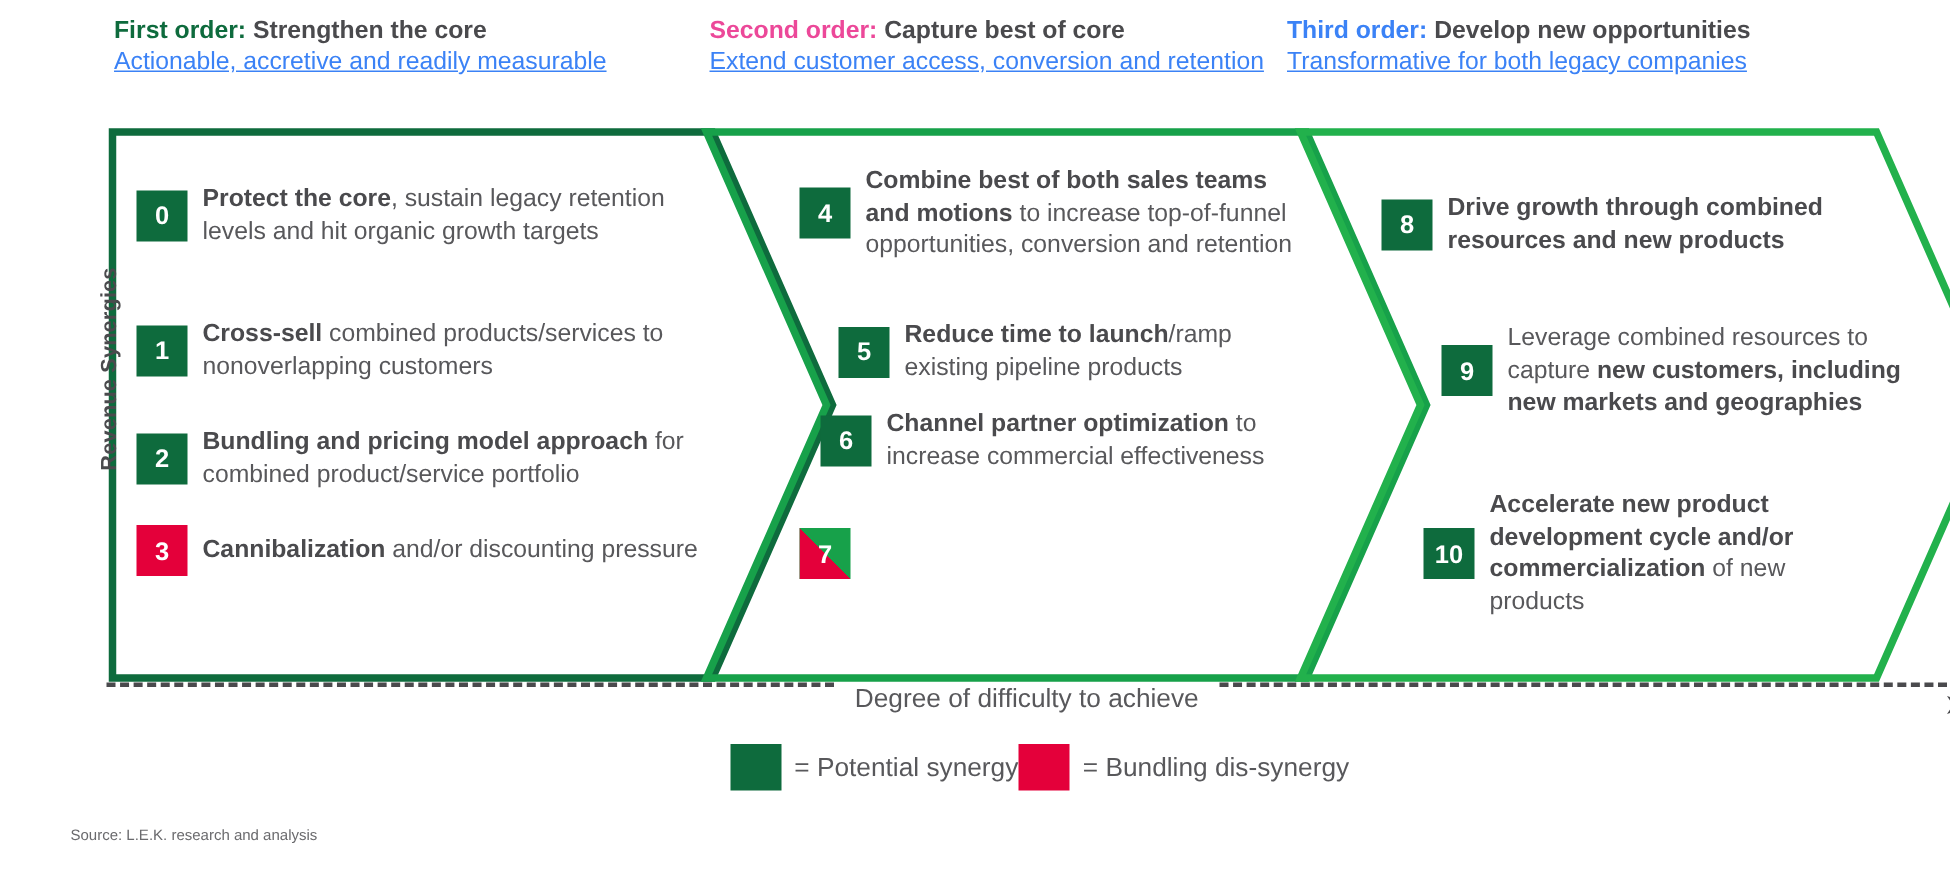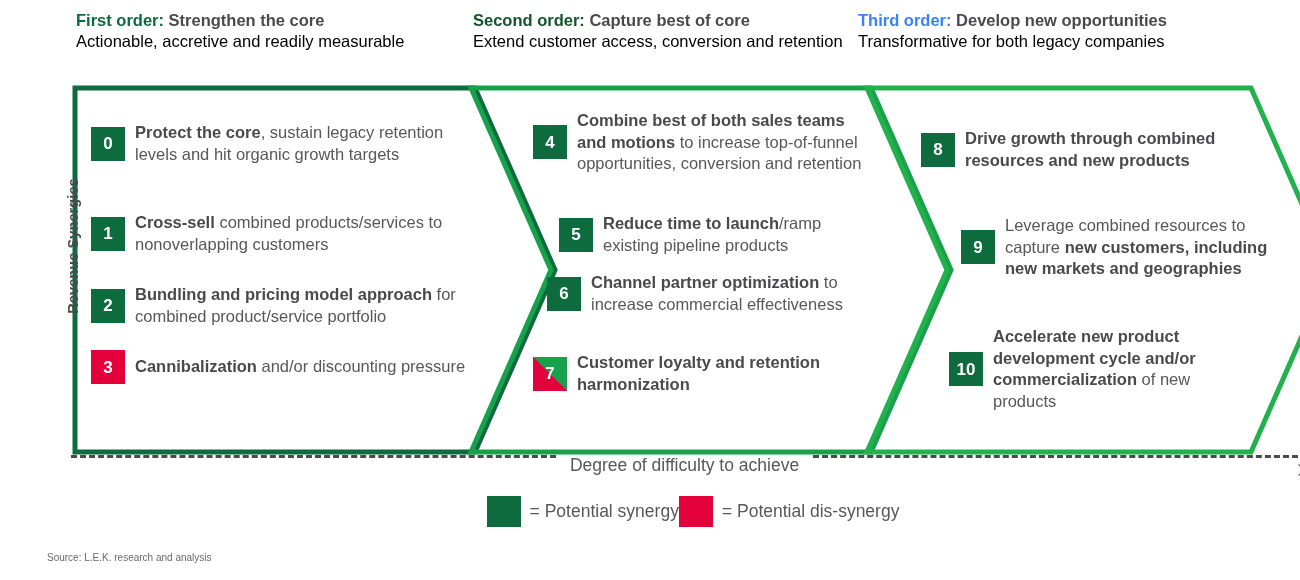--- a/index.html
+++ b/index.html
@@ -10,21 +10,21 @@
     color:#4a4a4d;
     overflow:hidden;
     position:relative;
   }
   .stage{position:absolute;left:0;top:0;width:1280px;height:580px;margin-left:43px;}
 
   
   .hdr{position:absolute;font-size:16.5px;line-height:21px;}
   .hdr .t{font-weight:bold;}
   .hdr .lead{font-weight:bold;}
-  .hdr .sub{color:#000000;font-weight:normal;}
+  .hdr .sub{color:#3b82f6;font-weight:normal;text-decoration:underline;}
   #hdr0{left:33px;top:10px;width:390px;}
   #hdr1{left:430px;top:10px;width:380px;}
   #hdr2{left:815px;top:10px;width:440px;}
 
   
   .chev{position:absolute;left:0;top:0;}
 
   
   #axis-y{
     position:absolute;left:-60px;top:238px;width:180px;
@@ -80,21 +80,21 @@
   <div class="hdr" id="hdr0">
     <div>
       <span class="lead" style="color:#0E6B3D">First order:</span>
       <span class="t">Strengthen the core</span>
     </div>
     <div class="sub">Actionable, accretive and readily measurable</div>
   </div>
 
   <div class="hdr" id="hdr1">
     <div>
-      <span class="lead" style="color:#14532d">Second order:</span>
+      <span class="lead" style="color:#ec4899">Second order:</span>
       <span class="t">Capture best of core</span>
     </div>
     <div class="sub">Extend customer access, conversion and retention</div>
   </div>
 
   <div class="hdr" id="hdr2">
     <div>
       <span class="lead" style="color:#3b82f6">Third order:</span>
       <span class="t">Develop new opportunities</span>
     </div>
@@ -158,21 +158,20 @@
     <div class="badge" style="background:#0E6B3D">
         <span>6</span>
       </div>
     <div class="txt"><b>Channel partner optimization</b><span> to increase commercial effectiveness</span></div>
   </div>
 
   <div class="item mid" style="left:490px;top:352px;width:345px;">
     <div class="badge split">
         <span>7</span>
       </div>
-    <div class="txt"><b>Customer loyalty and retention harmonization</b><span></span></div>
   </div>
 
   <div class="item mid" style="left:878px;top:128px;width:350px;">
     <div class="badge" style="background:#0E6B3D">
         <span>8</span>
       </div>
     <div class="txt"><b>Drive growth through combined resources and new products</b><span></span></div>
   </div>
 
   <div class="item mid" style="left:918px;top:215px;width:340px;">
@@ -200,19 +199,19 @@
     </div>
   </div>
 
   <div id="legend">
     <div class="lg">
       <div class="sw" style="background:#0E6B3D"></div>
       <div class="lgtxt">= Potential synergy</div>
     </div>
     <div class="lg">
       <div class="sw" style="background:#E4003A"></div>
-      <div class="lgtxt">= Potential dis-synergy</div>
+      <div class="lgtxt">= Bundling dis-synergy</div>
     </div>
   </div>
 
   <div id="source">Source: L.E.K. research and analysis</div>
 
 </div>
 
 </body></html>

